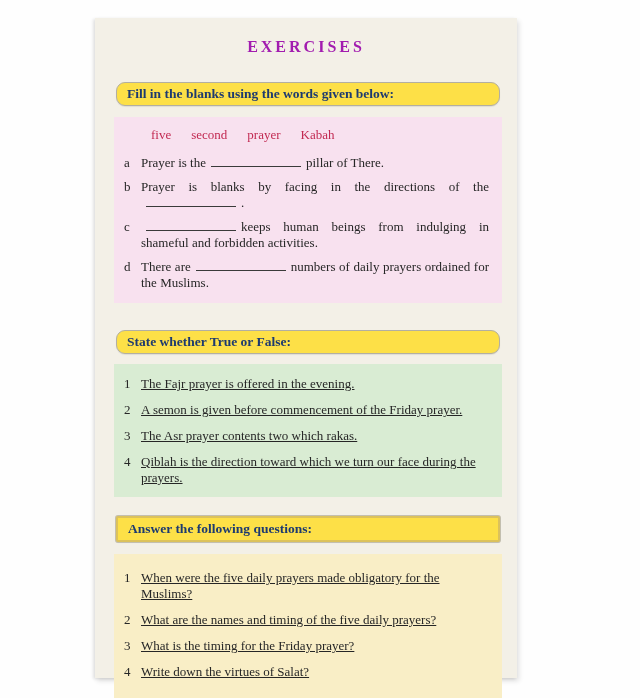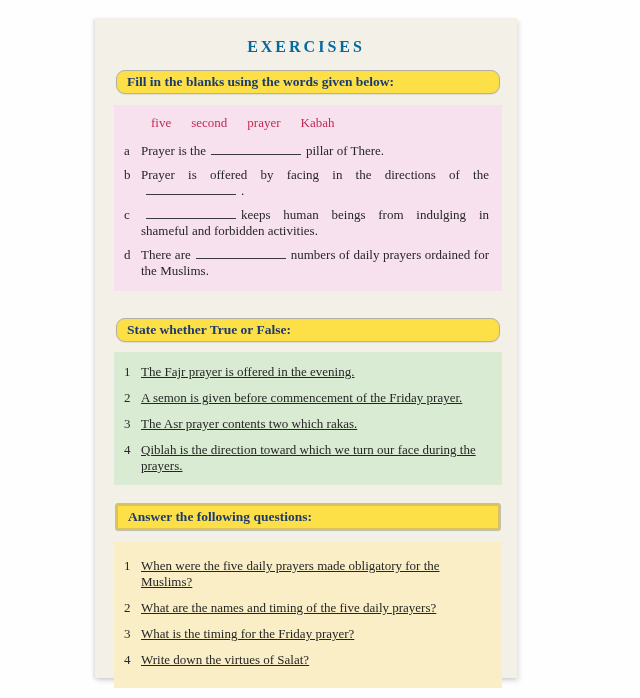--- a/index.html
+++ b/index.html
@@ -17,23 +17,23 @@
   }
   .book-page {
     position: absolute;
     left: 95px; top: 18px;
     width: 422px; height: 660px;
     background: #f3f0e7;
     box-shadow: -2px 1px 3px rgba(0,0,0,0.10), 2px 3px 5px rgba(0,0,0,0.12);
     padding-top: 20px;
   }
   .page-title {
-    margin: 0 0 14px 0;
+    margin: 0 0 26px 0;
     text-align: center;
-    color: #0369a1;
+    color: #a21caf;
     font-size: 16px;
     font-weight: bold;
     letter-spacing: 3px;
     line-height: 18px;
   }
   .section-header {
     margin: 0 17px 0 21px;
     background: #fde047;
     border: 1px solid #b3afa1;
     border-radius: 9px;
@@ -113,21 +113,21 @@
         <span>Kabah</span>
       </div>
 
       <div class="ex-item">
         <span class="item-label">a</span>
         <span class="item-text"><span>Prayer is the</span><span class="blank-line"></span><span>pillar of There.</span></span>
       </div>
 
       <div class="ex-item">
         <span class="item-label">b</span>
-        <span class="item-text"><span>Prayer is offered by facing in the directions of the</span><span class="blank-line"></span><span>.</span></span>
+        <span class="item-text"><span>Prayer is blanks by facing in the directions of the</span><span class="blank-line"></span><span>.</span></span>
       </div>
 
       <div class="ex-item">
         <span class="item-label">c</span>
         <span class="item-text"><span></span><span class="blank-line"></span><span>keeps human beings from indulging in shameful and forbidden activities.</span></span>
       </div>
 
       <div class="ex-item">
         <span class="item-label">d</span>
         <span class="item-text"><span>There are</span><span class="blank-line"></span><span>numbers of daily prayers ordained for the Muslims.</span></span>

